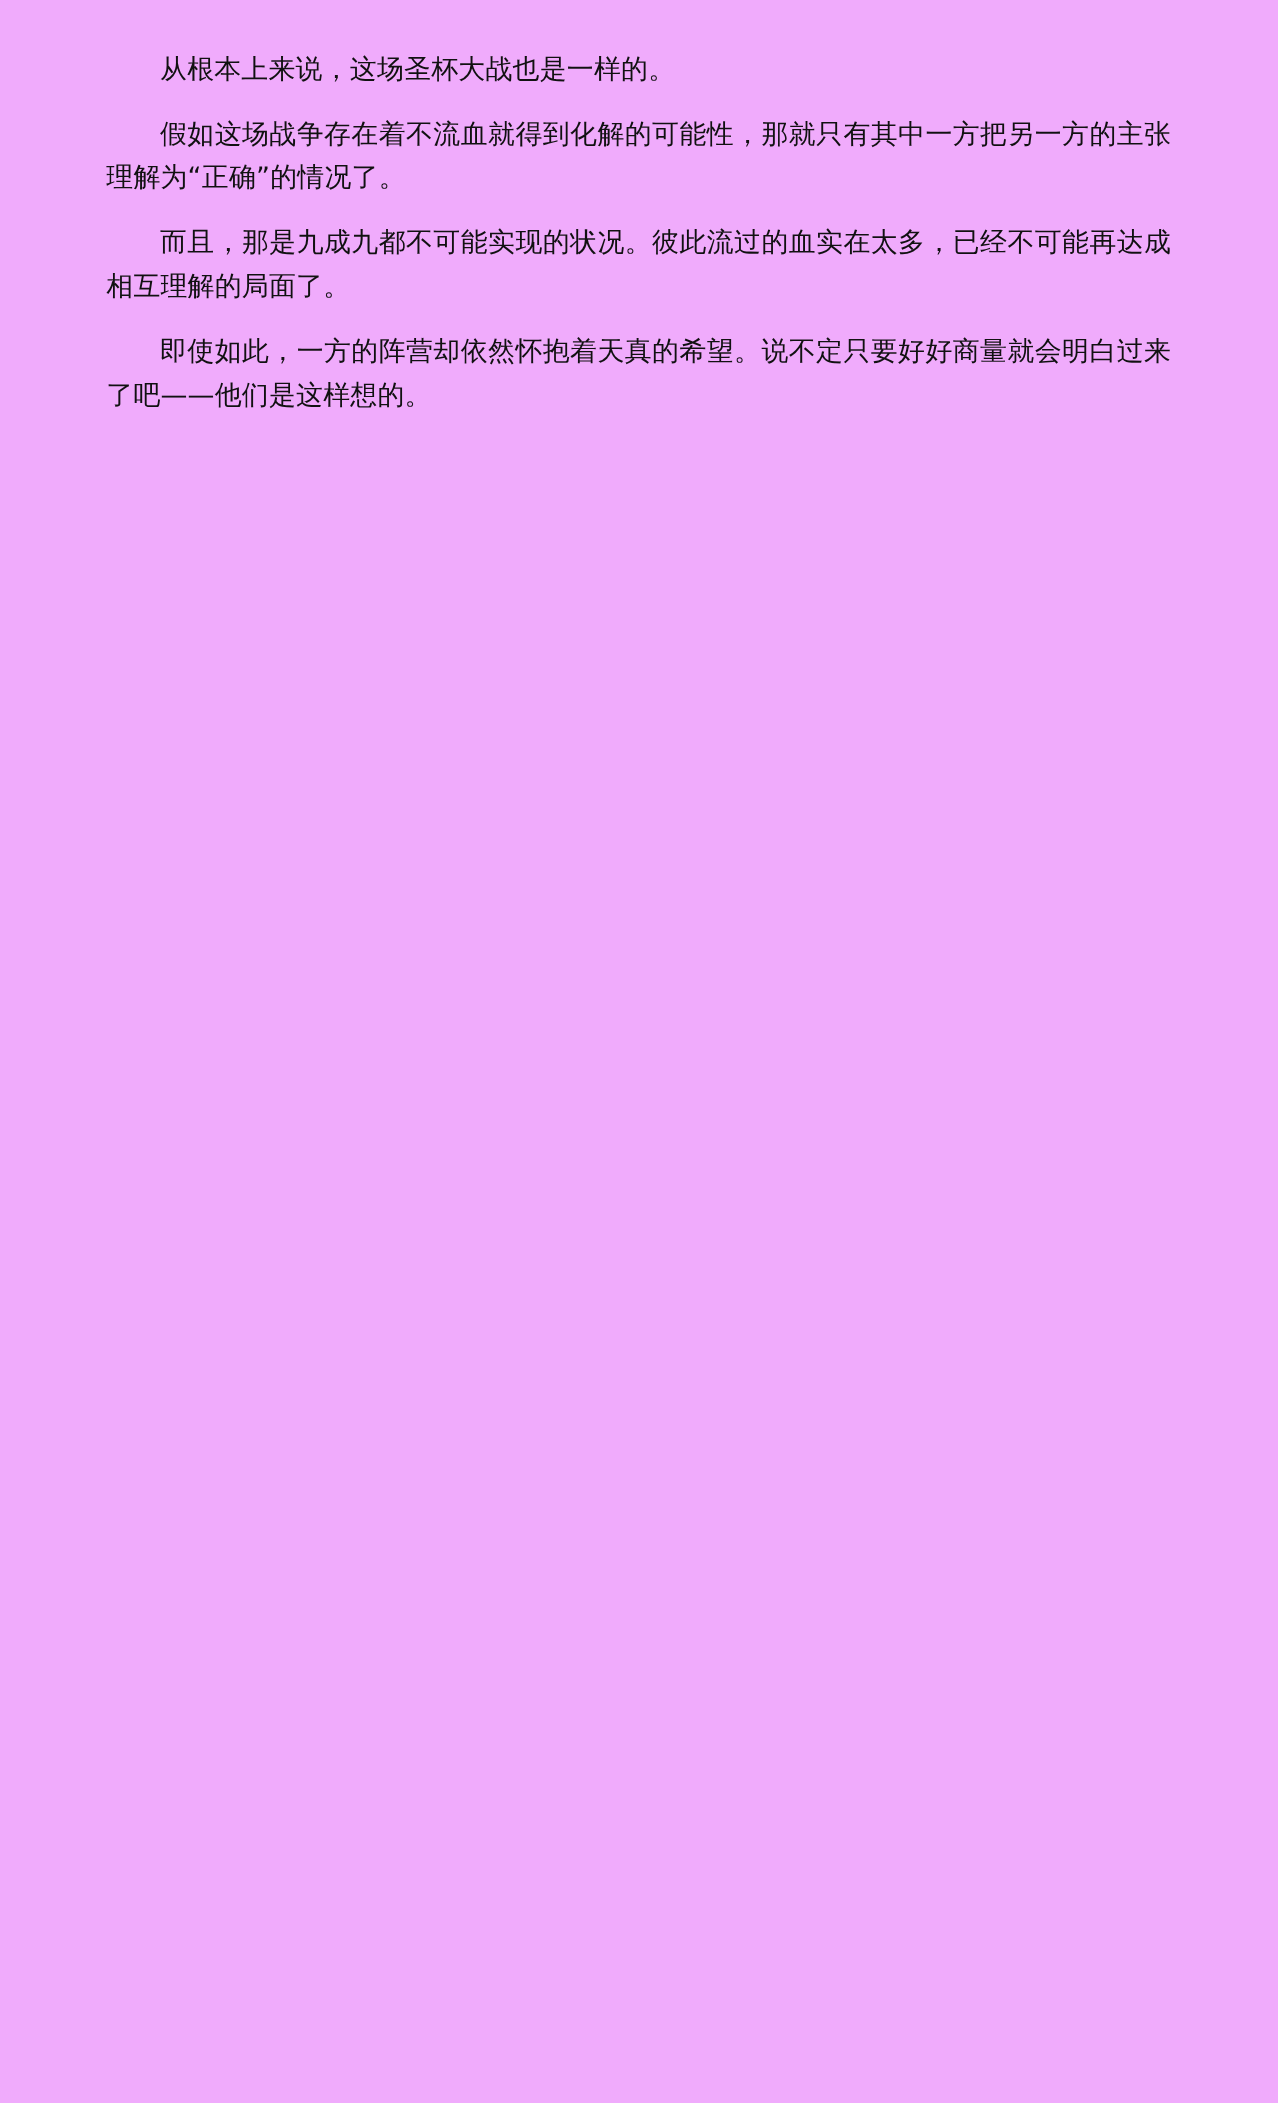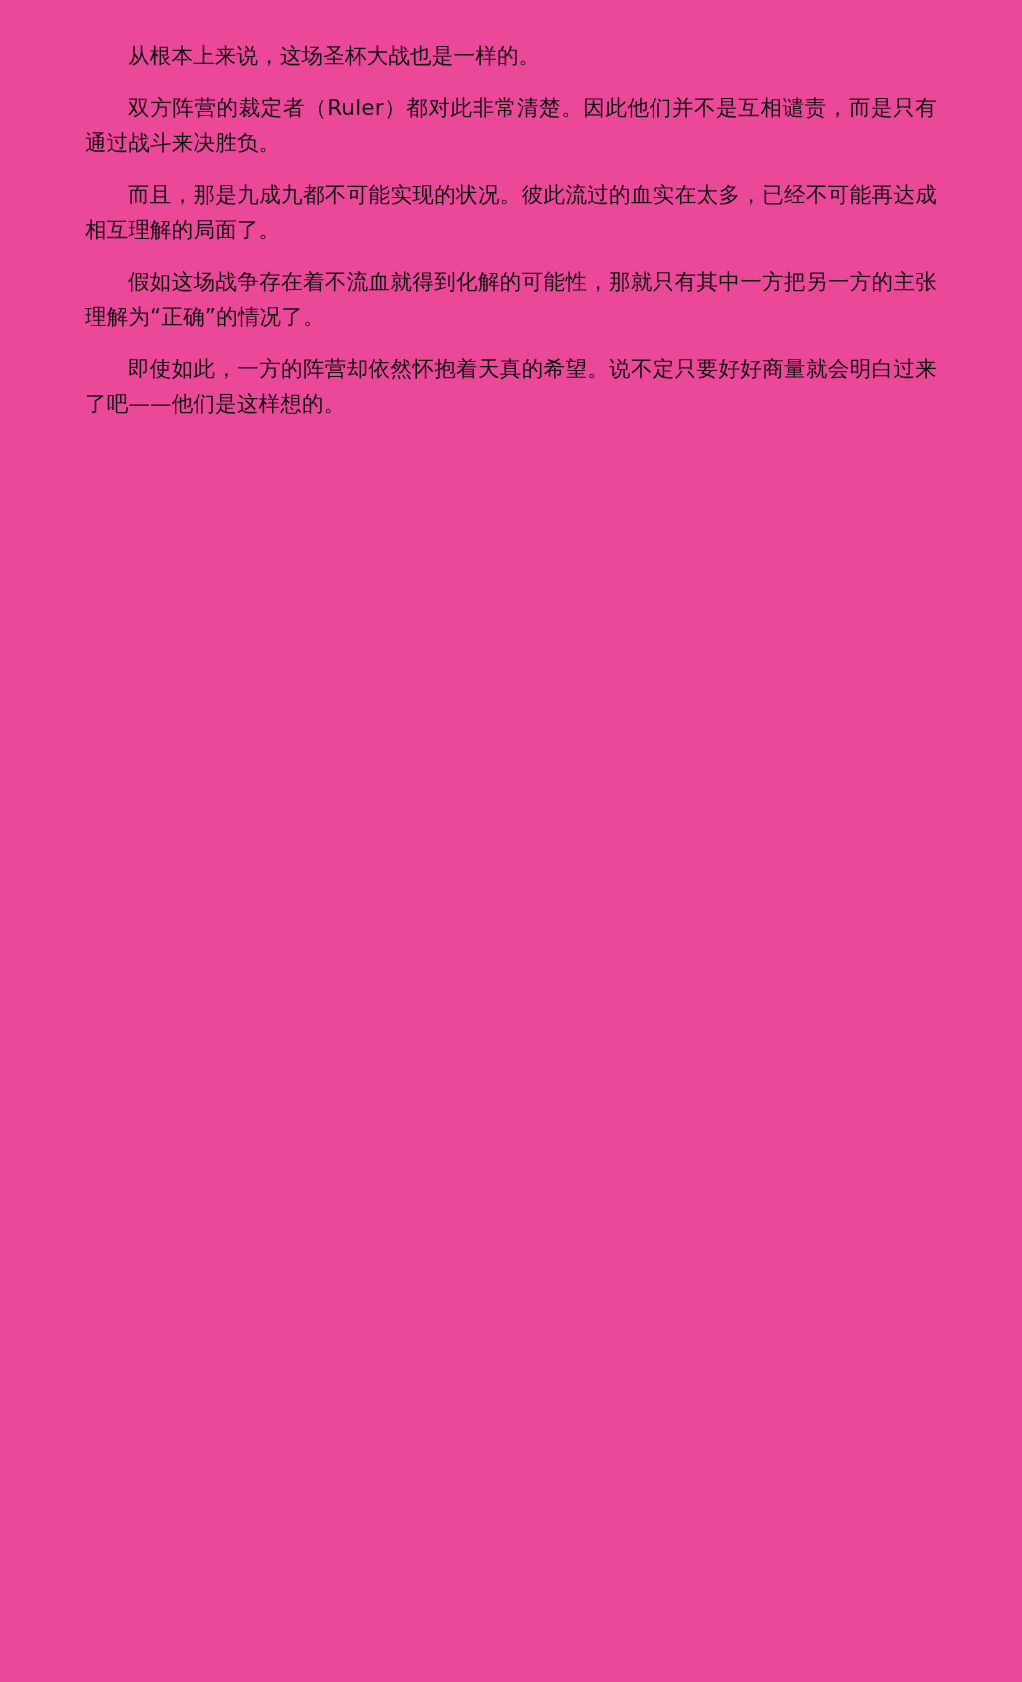--- a/index.html
+++ b/index.html
@@ -13,21 +13,21 @@
     position: relative;
     font-family: "Liberation Serif", "DejaVu Serif", serif;
     color: #1a1a1a;
   }
   .page {
     position: absolute;
     top: 0;
     left: 0;
     width: 1022px;
     height: 1682px;
-    background: #ec4899;
+    background: #f0abfc;
     box-sizing: border-box;
     padding: 38px 62px 0 62px;
   }
   .body-text {
     width: 852px;
     margin: 0 auto;
   }
   p.para {
     margin: 0 0 17px 0;
     font-size: 21.5px;
@@ -43,18 +43,17 @@
   p.para:last-child {
     margin-bottom: 12px;
   }
 </style>
 </head>
 <body>
 
 <div class="page">
   <div class="body-text">
     <p class="para">从根本上来说，这场圣杯大战也是一样的。</p>
-    <p class="para">双方阵营的裁定者（Ruler）都对此非常清楚。因此他们并不是互相谴责，而是只有通过战斗来决胜负。</p>
+    <p class="para">假如这场战争存在着不流血就得到化解的可能性，那就只有其中一方把另一方的主张理解为“正确”的情况了。</p>
     <p class="para">而且，那是九成九都不可能实现的状况。彼此流过的血实在太多，已经不可能再达成相互理解的局面了。</p>
-    <p class="para">假如这场战争存在着不流血就得到化解的可能性，那就只有其中一方把另一方的主张理解为“正确”的情况了。</p>
     <p class="para">即使如此，一方的阵营却依然怀抱着天真的希望。说不定只要好好商量就会明白过来了吧——他们是这样想的。</p>
   </div>
 </div>
 
 </body></html>

